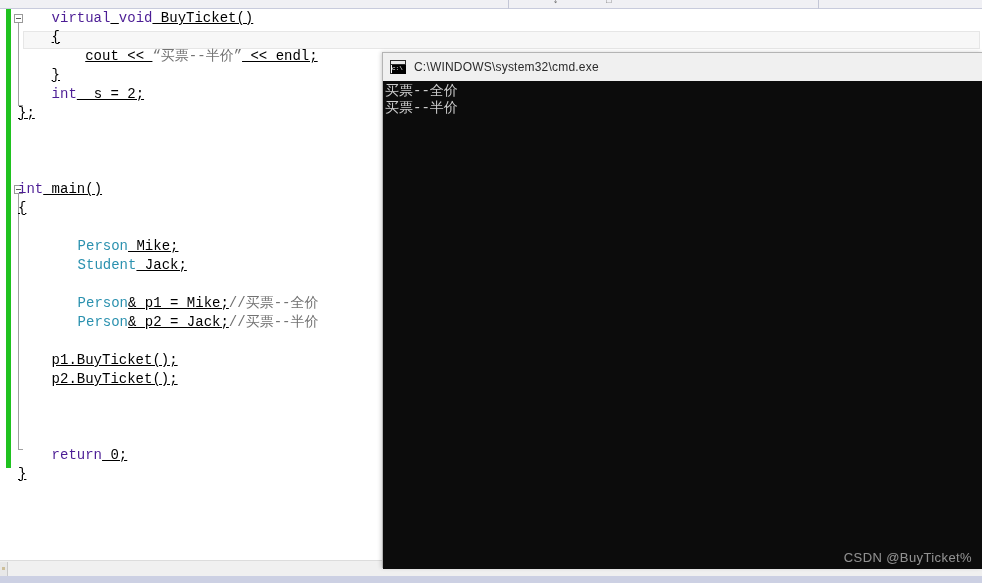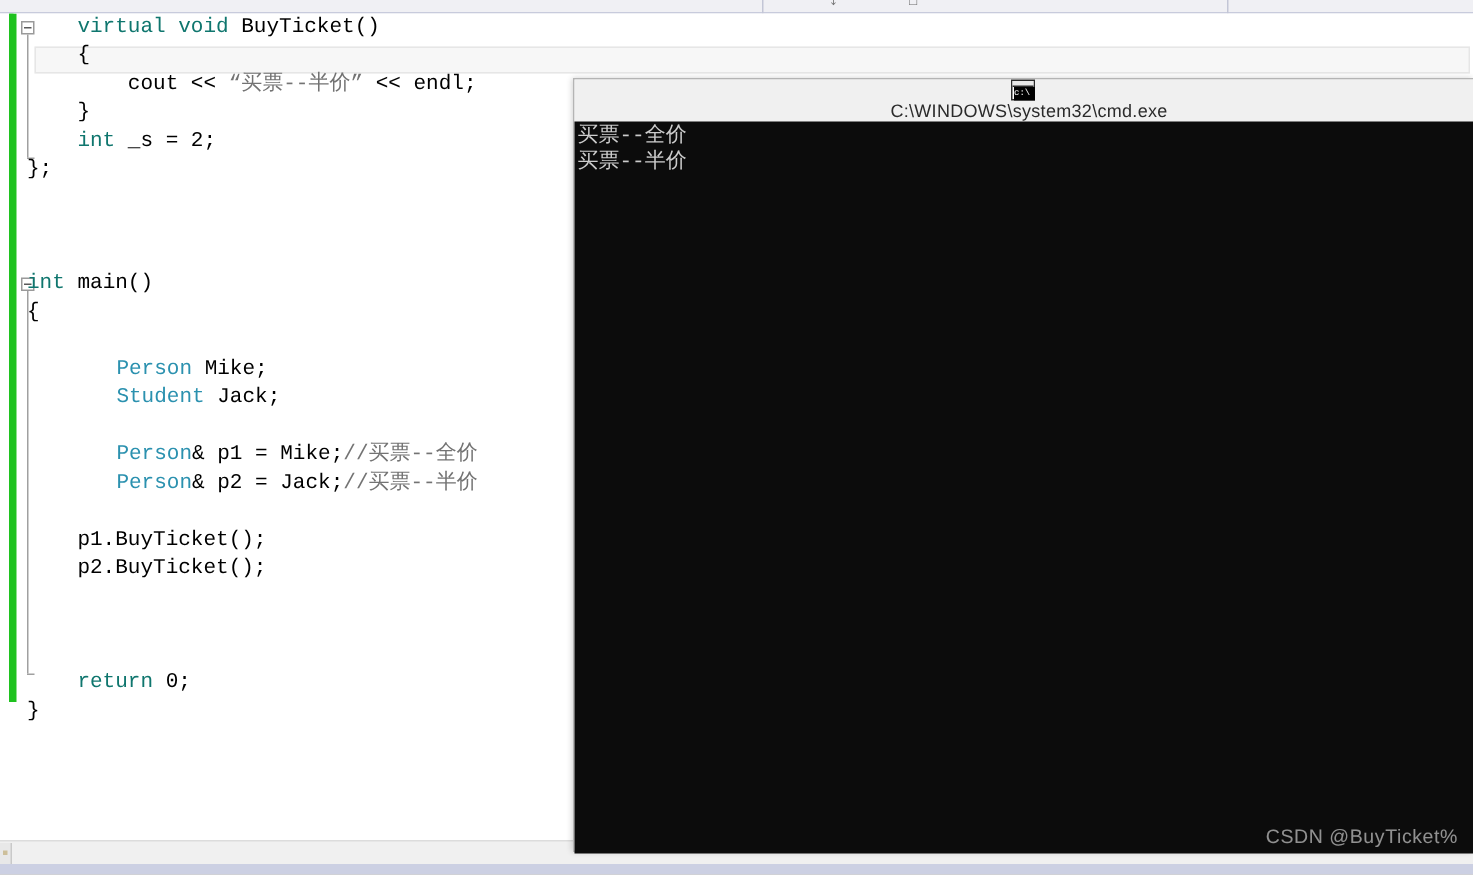--- a/index.html
+++ b/index.html
@@ -113,25 +113,25 @@
     font-family: "Liberation Mono", monospace;
     font-size: 14px;
     line-height: 19px;
     color: #000000;
     white-space: pre;
   }
   .code-line {
     height: 19px;
     white-space: pre;
   }
-  .kw   { color: #0f766e; }
+  .kw   { color: #4c1d95; }
   .type { color: #2b91af; margin-left: 26px; }
   .str  { color: #737373; }
   .cmt  { color: #737373; }
-  .plain{ color: #000000; }
+  .plain{ color: #000000; text-decoration: underline; }
 
   
   .h-scroll {
     position: absolute;
     left: 0; top: 560px;
     width: 982px; height: 16px;
     background: #f0f0f0;
     border-top: 1px solid #dcdcdc;
   }
   .h-scroll-thumb {
@@ -164,21 +164,20 @@
     border-right: none;
     box-shadow: -1px 0 4px rgba(0,0,0,0.18);
   }
   .console-titlebar {
     position: relative;
     height: 28px;
     background: #f0f0f0;
     display: flex;
     align-items: center;
     padding-left: 7px;
-    flex-direction: column;
   }
   .cmd-icon {
     position: relative;
     width: 16px; height: 14px;
     background: #ffffff;
     border: 1px solid #2b2b2b;
     flex: 0 0 auto;
     margin-right: 8px;
   }
   .cmd-icon::before {

